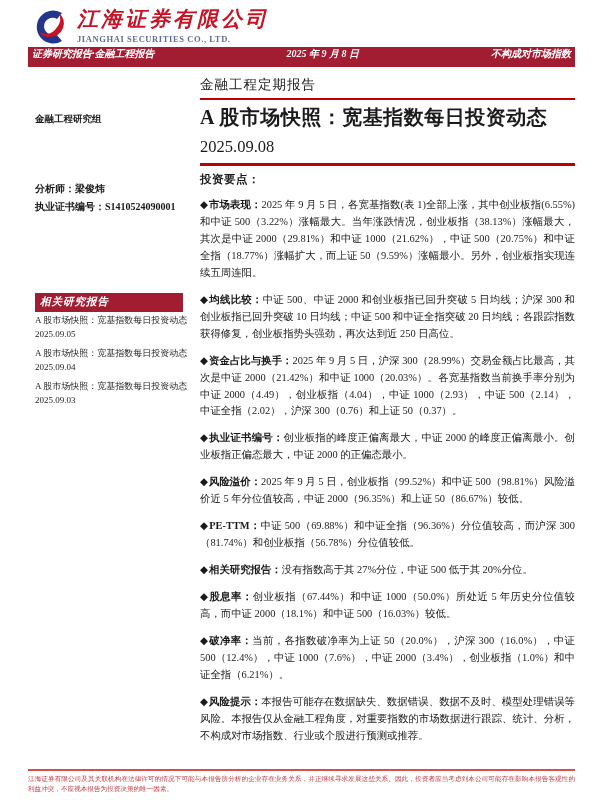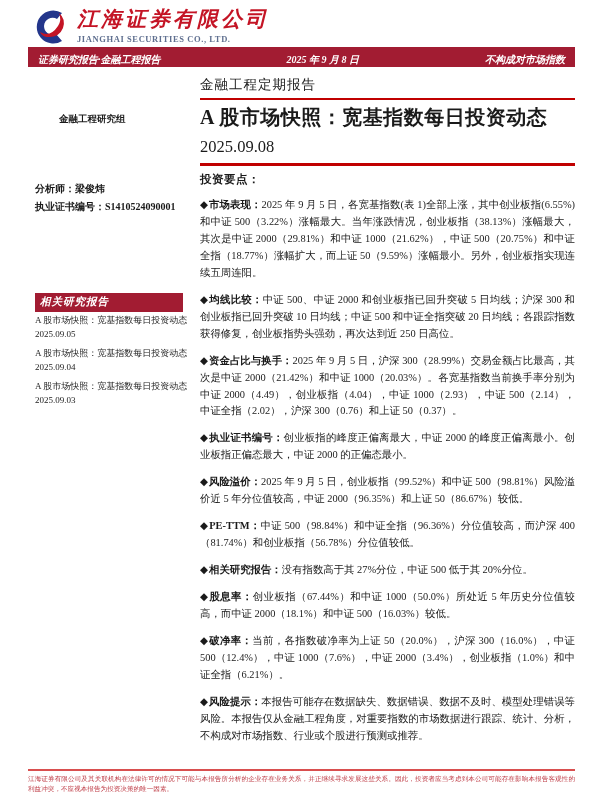--- a/index.html
+++ b/index.html
@@ -11,31 +11,31 @@
     color:#1a1a1a;
   }
   
   .logo-wrap { position:absolute; left:28px; top:8px; display:flex; align-items:flex-start; gap:7px; }
   .logo-mark { width:42px; height:38px; }
   .brand-cn { font-size:21px; font-weight:bold; color:#c41425; letter-spacing:3px; line-height:1.1; font-style:italic; }
   .brand-en { font-size:8.5px; font-weight:bold; color:#5f6f8f; letter-spacing:0.6px; margin-top:3px; }
   
   .topbar {
     position:absolute; left:28px; top:47px; width:547px; height:20px;
-    background:#a21c32; color:#ffffff; display:flex; align-items:flex-end;
-    justify-content:space-between; padding:0 10px;
+    background:#a21c32; color:#ffffff; display:flex; align-items:flex-start;
+    justify-content:space-between; padding:0 4px;
     font-size:10px; font-weight:bold; font-style:italic;
   }
   
   .category {
     position:absolute; left:200px; top:76px; width:375px;
     font-size:13.5px; letter-spacing:1px; color:#222;
     border-bottom:2px solid #c00000; padding-bottom:4px;
   }
-  .group-label { position:absolute; left:35px; top:113px; font-size:9.5px; font-weight:bold;margin-left:24px; }
+  .group-label { position:absolute; left:35px; top:113px; font-size:9.5px; font-weight:bold; }
   .title-block {
     position:absolute; left:200px; top:104px; width:375px;
     border-bottom:3px solid #c00000; padding-bottom:6px;
   }
   .main-title { font-size:20px; font-weight:bold; letter-spacing:0.5px; line-height:1.35; }
   .report-date { font-size:16.5px; margin-top:6px; }
   
   .analyst-block { position:absolute; left:35px; top:180px; font-size:10px; font-weight:bold; line-height:1.8; }
   .related-header {
     position:absolute; left:35px; top:293px; width:148px;
@@ -112,21 +112,21 @@
     <div class="bullet">
       <span class="marker">◆</span><span class="label">资金占比与换手：</span><span>2025 年 9 月 5 日，沪深 300（28.99%）交易金额占比最高，其次是中证 2000（21.42%）和中证 1000（20.03%）。各宽基指数当前换手率分别为中证 2000（4.49），创业板指（4.04），中证 1000（2.93），中证 500（2.14），中证全指（2.02），沪深 300（0.76）和上证 50（0.37）。</span>
     </div>
     <div class="bullet">
       <span class="marker">◆</span><span class="label">执业证书编号：</span><span>创业板指的峰度正偏离最大，中证 2000 的峰度正偏离最小。创业板指正偏态最大，中证 2000 的正偏态最小。</span>
     </div>
     <div class="bullet">
       <span class="marker">◆</span><span class="label">风险溢价：</span><span>2025 年 9 月 5 日，创业板指（99.52%）和中证 500（98.81%）风险溢价近 5 年分位值较高，中证 2000（96.35%）和上证 50（86.67%）较低。</span>
     </div>
     <div class="bullet">
-      <span class="marker">◆</span><span class="label">PE-TTM：</span><span>中证 500（98.84%）和中证全指（96.36%）分位值较高，而沪深 400（81.74%）和创业板指（56.78%）分位值较低。</span>
+      <span class="marker">◆</span><span class="label">PE-TTM：</span><span>中证 500（69.88%）和中证全指（96.36%）分位值较高，而沪深 300（81.74%）和创业板指（56.78%）分位值较低。</span>
     </div>
     <div class="bullet">
       <span class="marker">◆</span><span class="label">相关研究报告：</span><span>没有指数高于其 27%分位，中证 500 低于其 20%分位。</span>
     </div>
     <div class="bullet">
       <span class="marker">◆</span><span class="label">股息率：</span><span>创业板指（67.44%）和中证 1000（50.0%）所处近 5 年历史分位值较高，而中证 2000（18.1%）和中证 500（16.03%）较低。</span>
     </div>
     <div class="bullet">
       <span class="marker">◆</span><span class="label">破净率：</span><span>当前，各指数破净率为上证 50（20.0%），沪深 300（16.0%），中证 500（12.4%），中证 1000（7.6%），中证 2000（3.4%），创业板指（1.0%）和中证全指（6.21%）。</span>
     </div>

